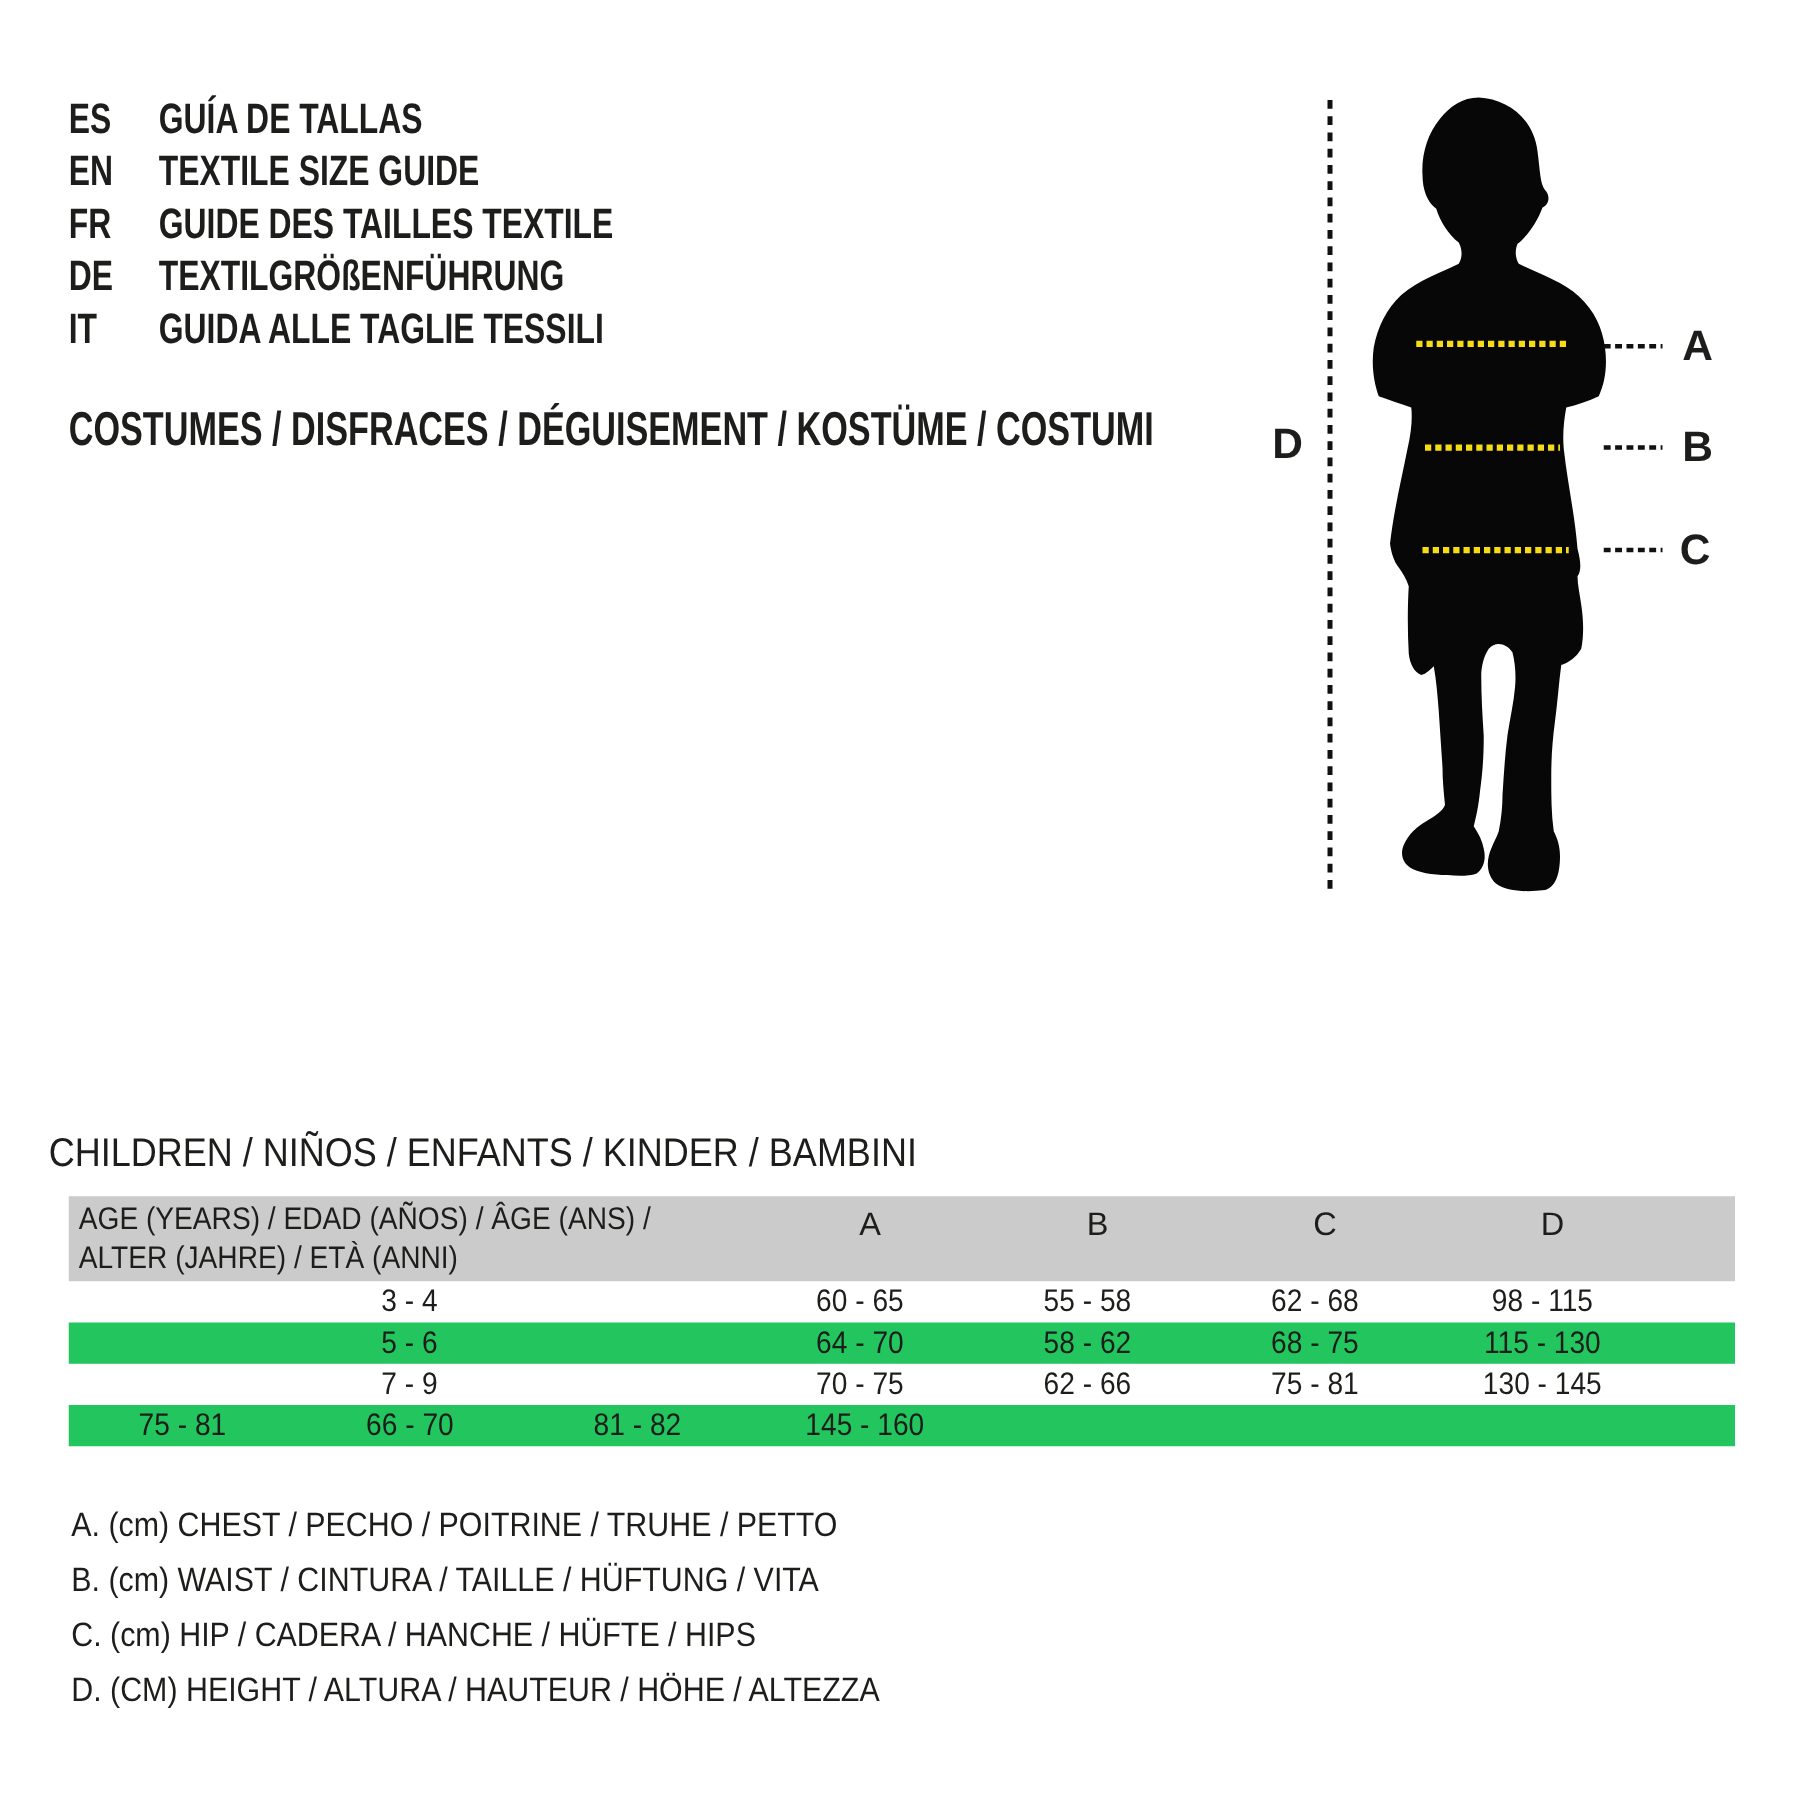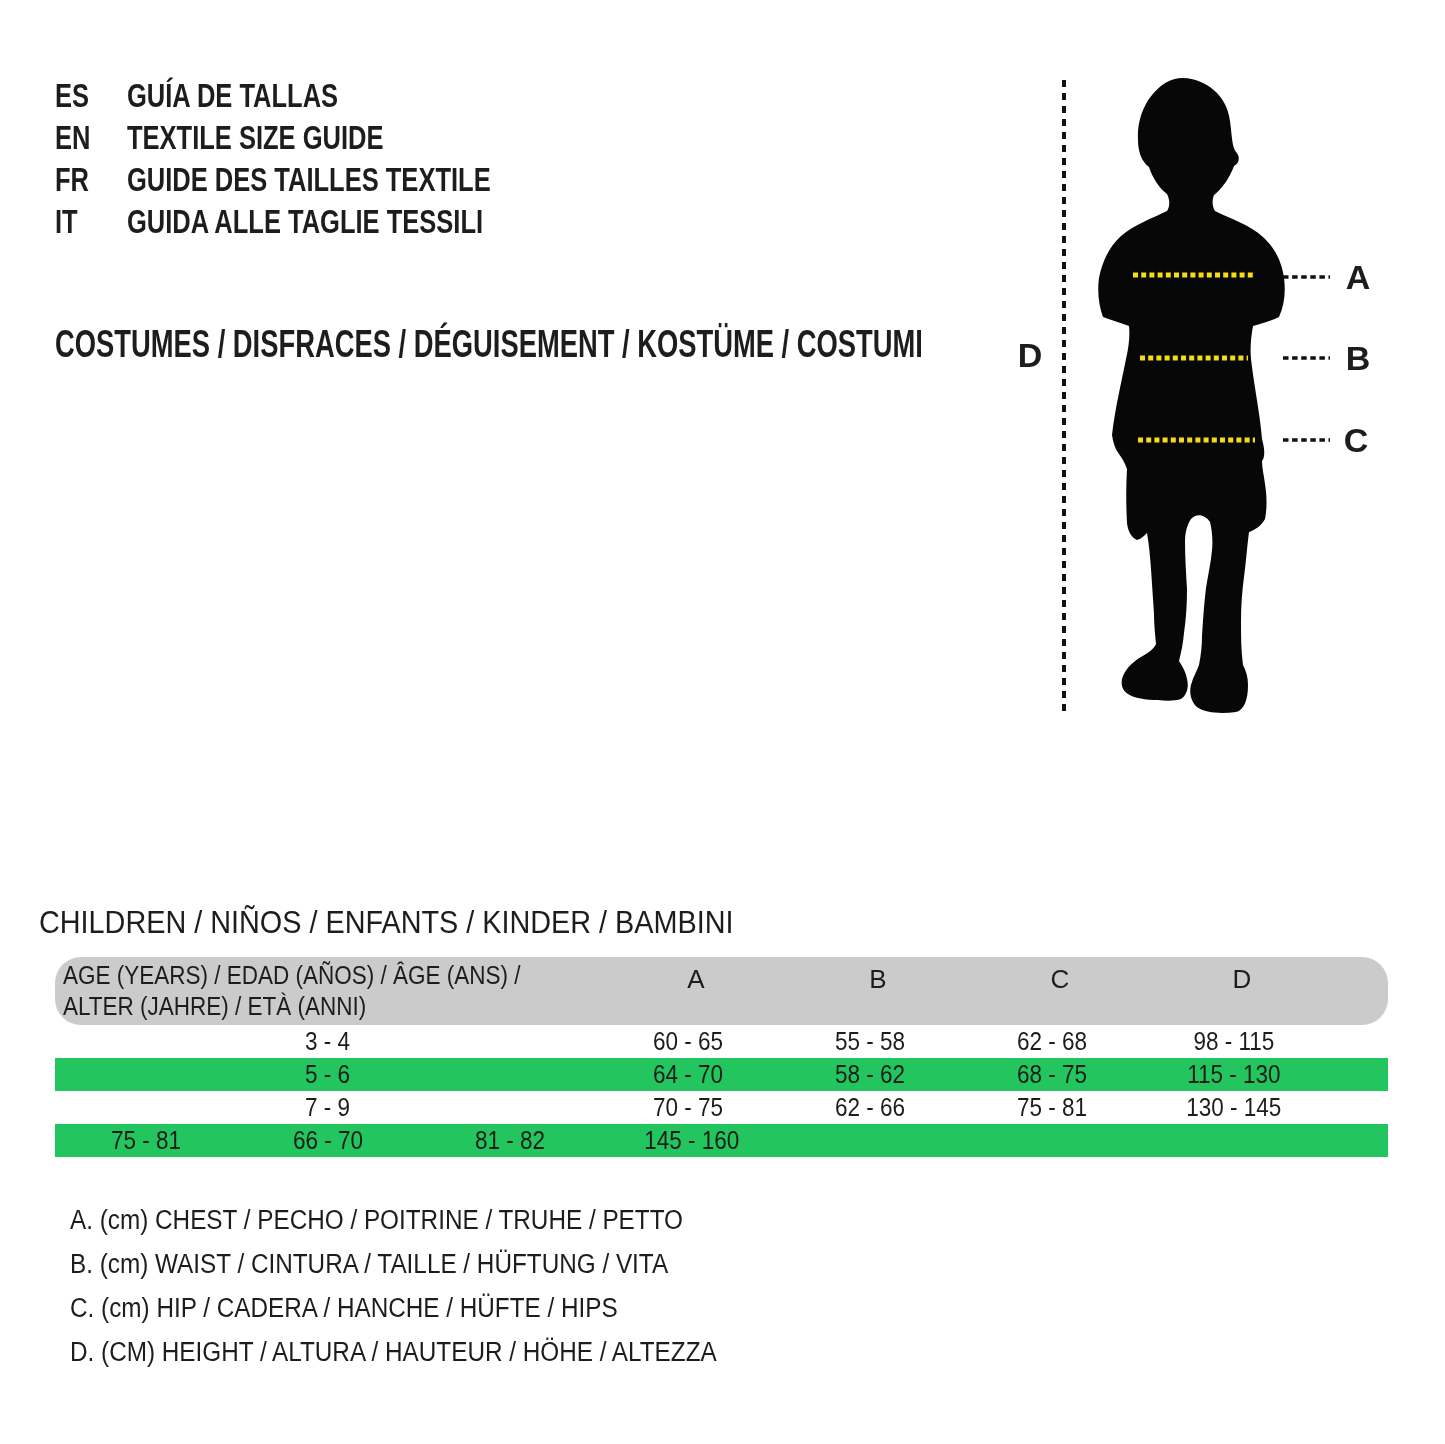--- a/index.html
+++ b/index.html
@@ -31,49 +31,53 @@
   .lbl-d { left:1012px; top:336px; }
   .lbl-a { left:1340px; top:258px; }
   .lbl-b { left:1340px; top:339px; }
   .lbl-c { left:1338px; top:421px; }
 
   
   .children-title { position:absolute; left:39px; top:906px; font-size:32px; line-height:32px; }
 
   
   .size-table { position:absolute; left:55px; top:957px; width:1333px; }
-  .thead { position:relative; height:68px; background:#cbcbcb;border-radius:26px; }
+  .thead { position:relative; height:68px; background:#cbcbcb; }
   .age-label { position:absolute; left:8px; top:3px; font-size:25px; line-height:31px; }
   .colh { position:absolute; top:7px; width:182px; text-align:center; font-size:26px; line-height:31px; }
   .colh-a { left:550px; } .colh-b { left:732px; } .colh-c { left:914px; } .colh-d { left:1096px; }
   .trow { display:flex; height:33px; line-height:33px; font-size:25px; }
   .trow-alt { background:#22c55e; }
   .age-cell { flex:0 0 542px; padding-left:8px;text-align:center; }
   .val-cell { flex:0 0 182px; text-align:center; }
 
   
-  .legend { position:absolute; left:70px; top:1198px; font-size:27px; line-height:44px; }
+  .legend { position:absolute; left:57px; top:1198px; font-size:27px; line-height:44px; }
 </style>
 </head>
 <body>
 
 <div>
 
   <div class="lang-block">
     <div class="lang-row">
       <span class="lang-code"><span class="cnd">ES</span></span>
       <span class="cnd">GUÍA DE TALLAS</span>
     </div>
     <div class="lang-row">
       <span class="lang-code"><span class="cnd">EN</span></span>
       <span class="cnd">TEXTILE SIZE GUIDE</span>
     </div>
     <div class="lang-row">
       <span class="lang-code"><span class="cnd">FR</span></span>
       <span class="cnd">GUIDE DES TAILLES TEXTILE</span>
+    </div>
+    <div class="lang-row">
+      <span class="lang-code"><span class="cnd">DE</span></span>
+      <span class="cnd">TEXTILGRÖßENFÜHRUNG</span>
     </div>
     <div class="lang-row">
       <span class="lang-code"><span class="cnd">IT</span></span>
       <span class="cnd">GUIDA ALLE TAGLIE TESSILI</span>
     </div>
   </div>
 
   <div class="costumes">
     <span class="cnd-h">COSTUMES / DISFRACES / DÉGUISEMENT / KOSTÜME / COSTUMI</span>
   </div>

